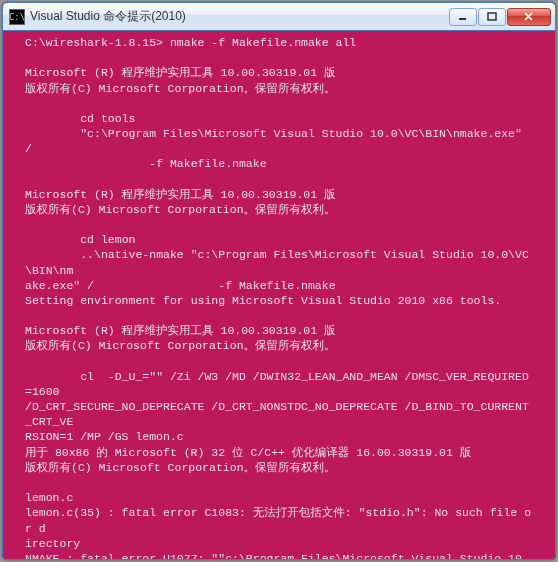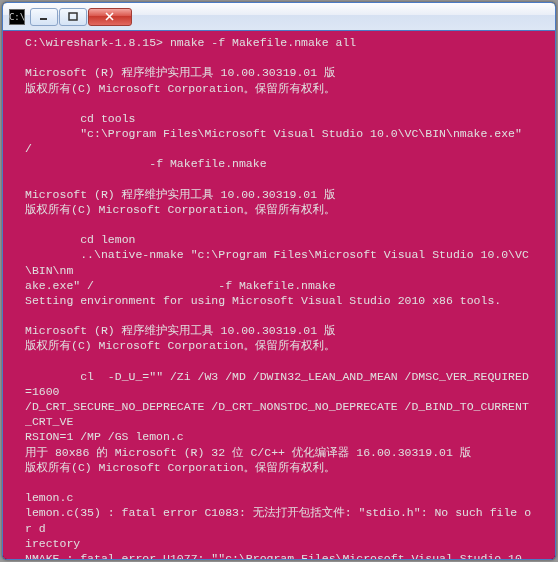--- a/index.html
+++ b/index.html
@@ -43,20 +43,21 @@
   }
   .prompt-line { display: inline; }
   @keyframes blink { 50% { opacity: 0; } }
 </style>
 </head>
 <body>
 
 <div class="window">
   <div class="titlebar">
     <div class="app-icon">C:\</div>
+    <div class="title-text">Visual Studio 命令提示(2010)</div>
     <div class="win-controls">
       <div class="win-btn">
         <svg width="10" height="10">
             <line x1="1" y1="7" x2="8" y2="7" stroke="#333" stroke-width="2"></line>
           </svg>
       </div>
       <div class="win-btn">
         <svg width="10" height="10">
             <rect x="1" y="1" width="8" height="7" fill="none" stroke="#333" stroke-width="1.5"></rect>
           </svg>

